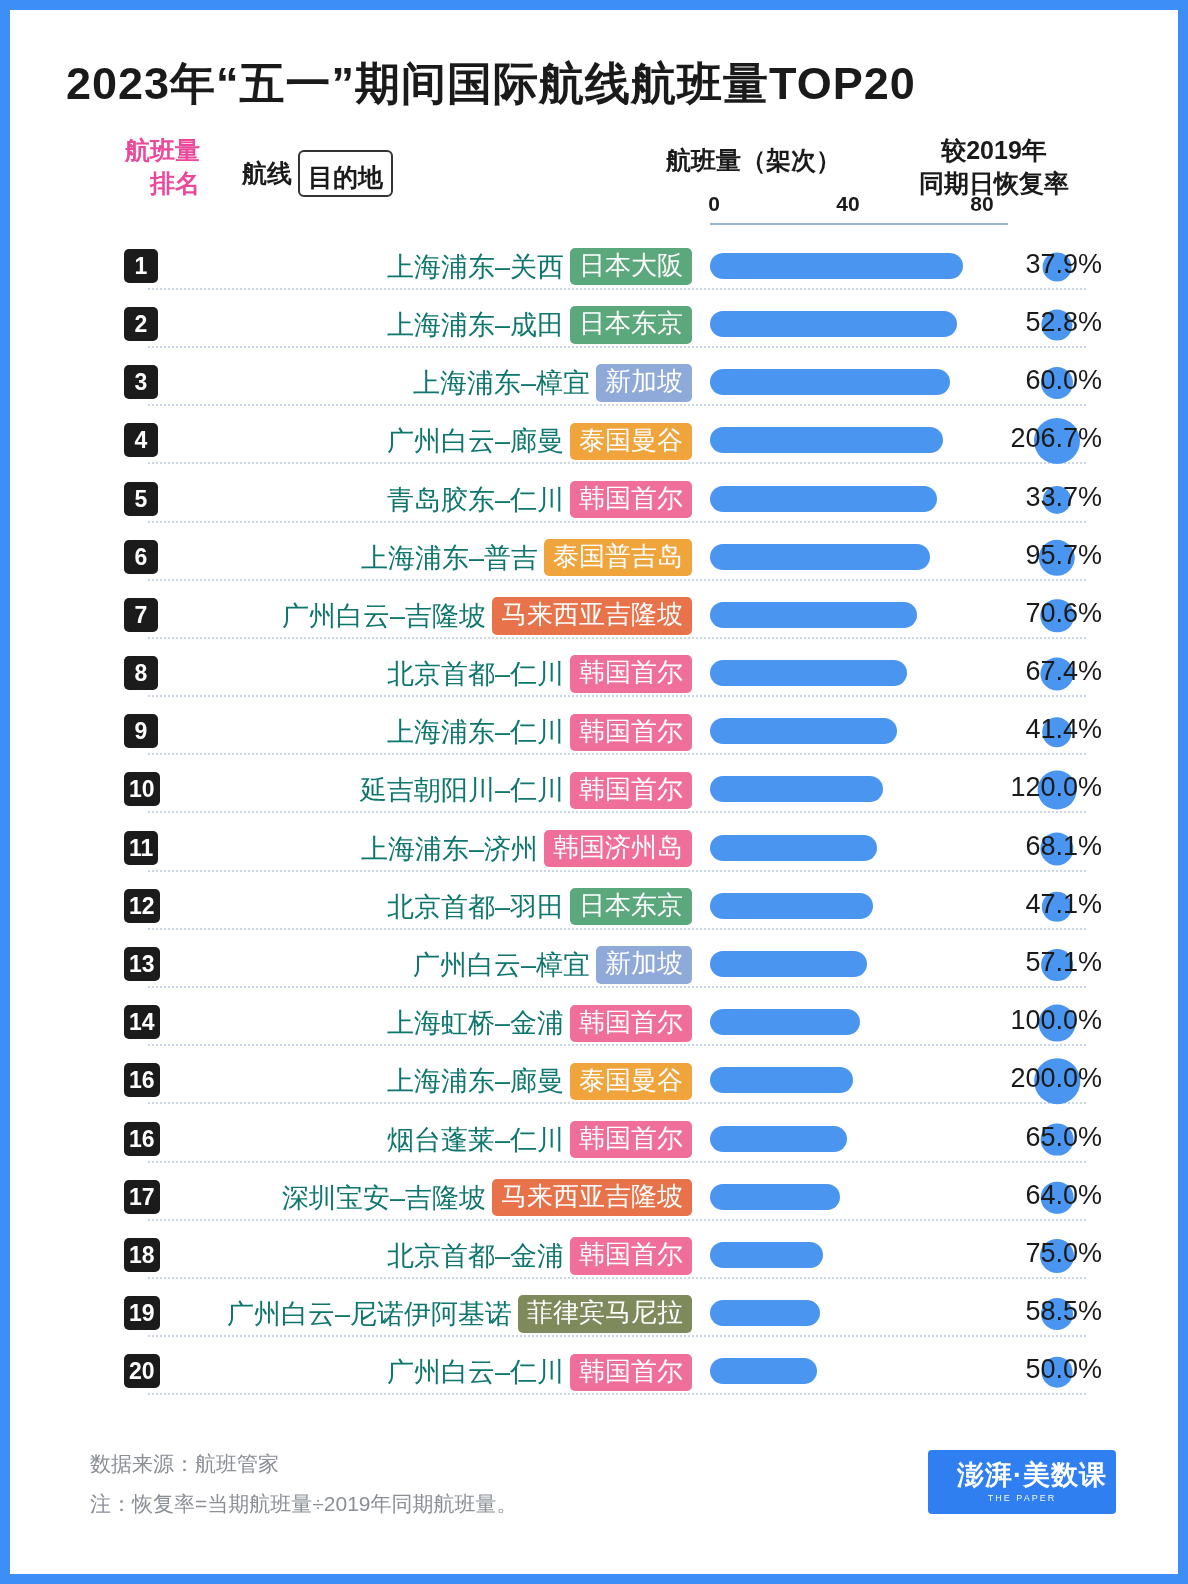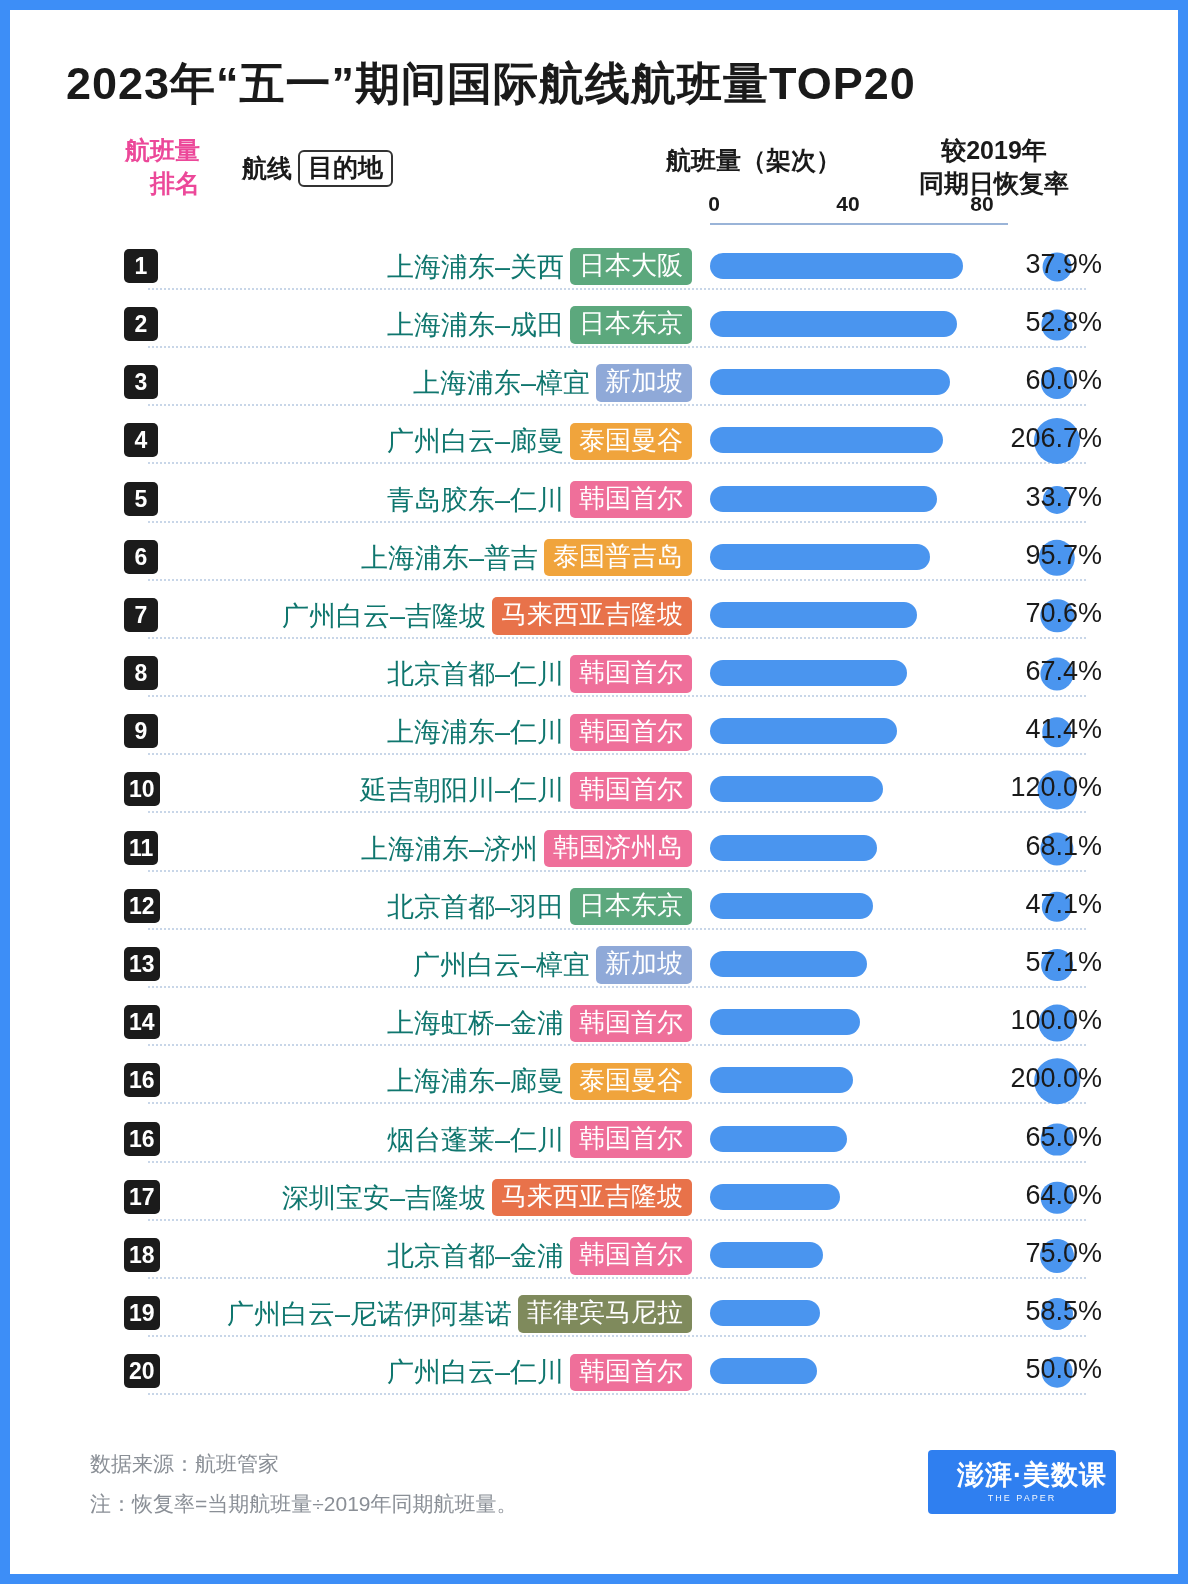--- a/index.html
+++ b/index.html
@@ -64,21 +64,21 @@
     font-size: 25px;
     font-weight: bold;
     color: #1a1a1a;
     display: flex;
     align-items: center;
     gap: 6px;
   }
   .hdr-route .boxed {
     border: 2px solid #333;
     border-radius: 6px;
-    padding: 2px 8px 4px 8px;
+    padding: 12px 8px 4px 8px;
     font-size: 25px;
     font-weight: bold;
     line-height: 1.1;
   }
   .hdr-flights {
     position: absolute;
     left: 604px;
     top: 16px;
     width: 310px;
     font-size: 25px;

